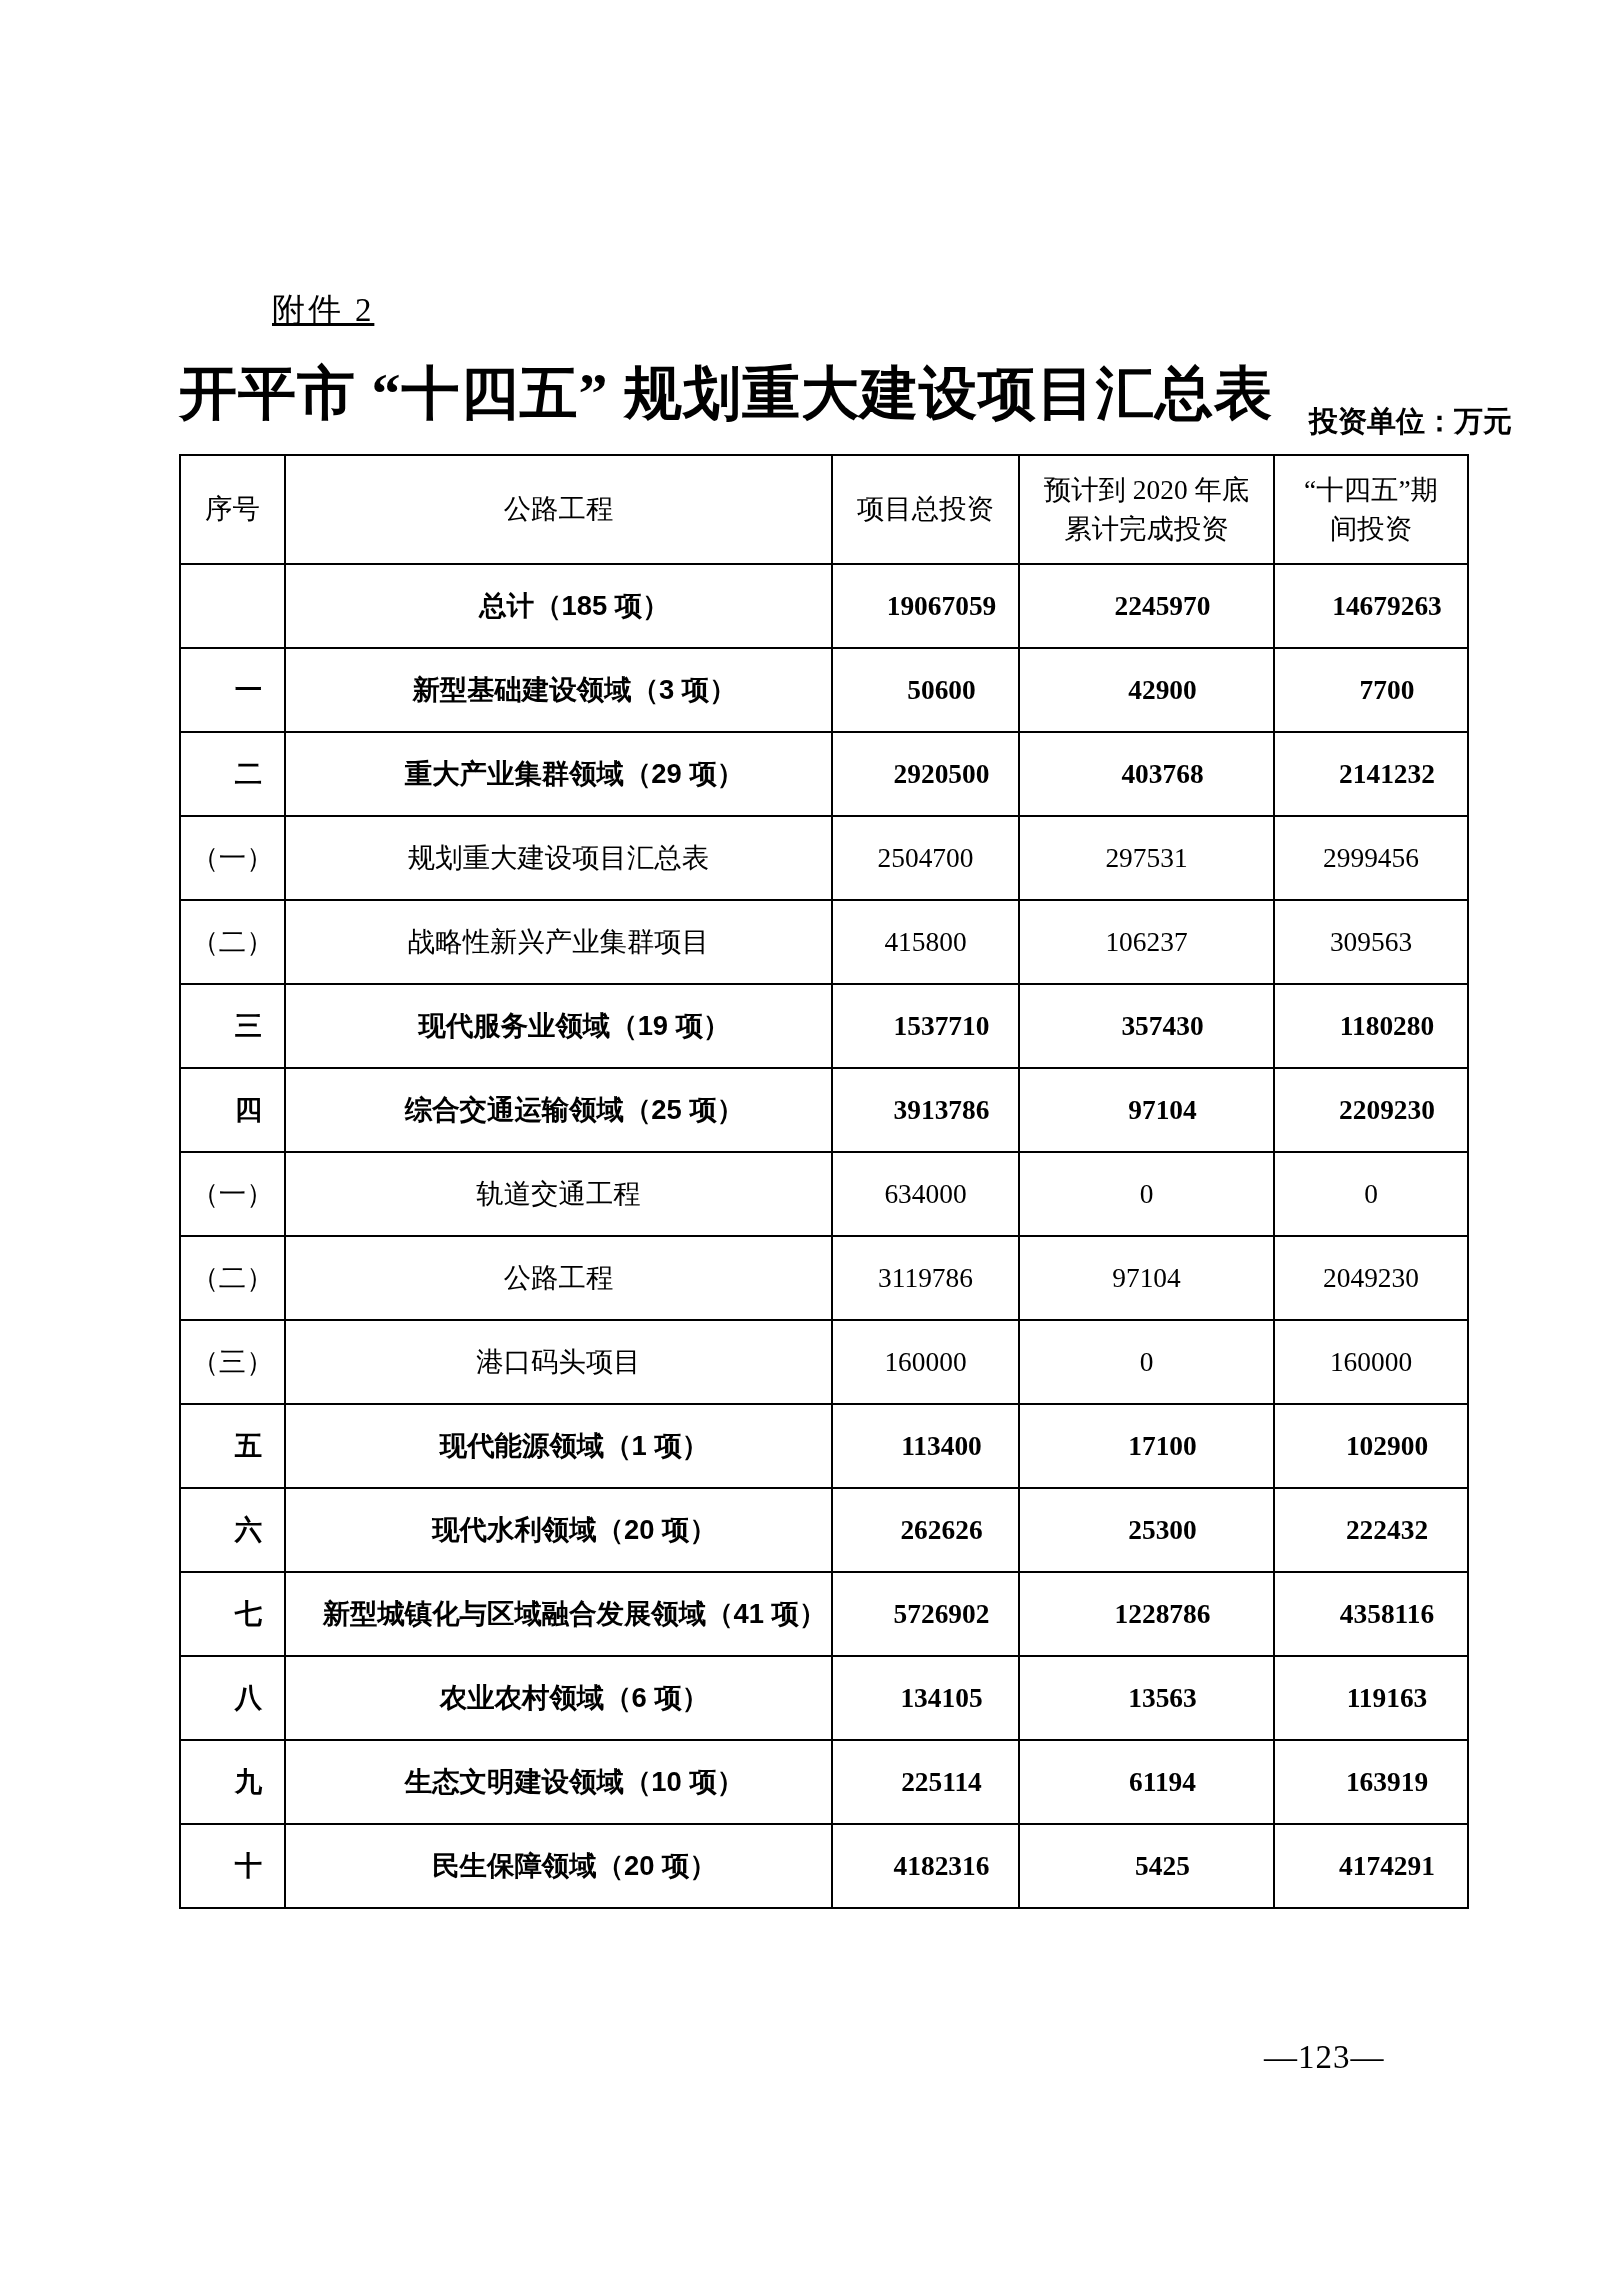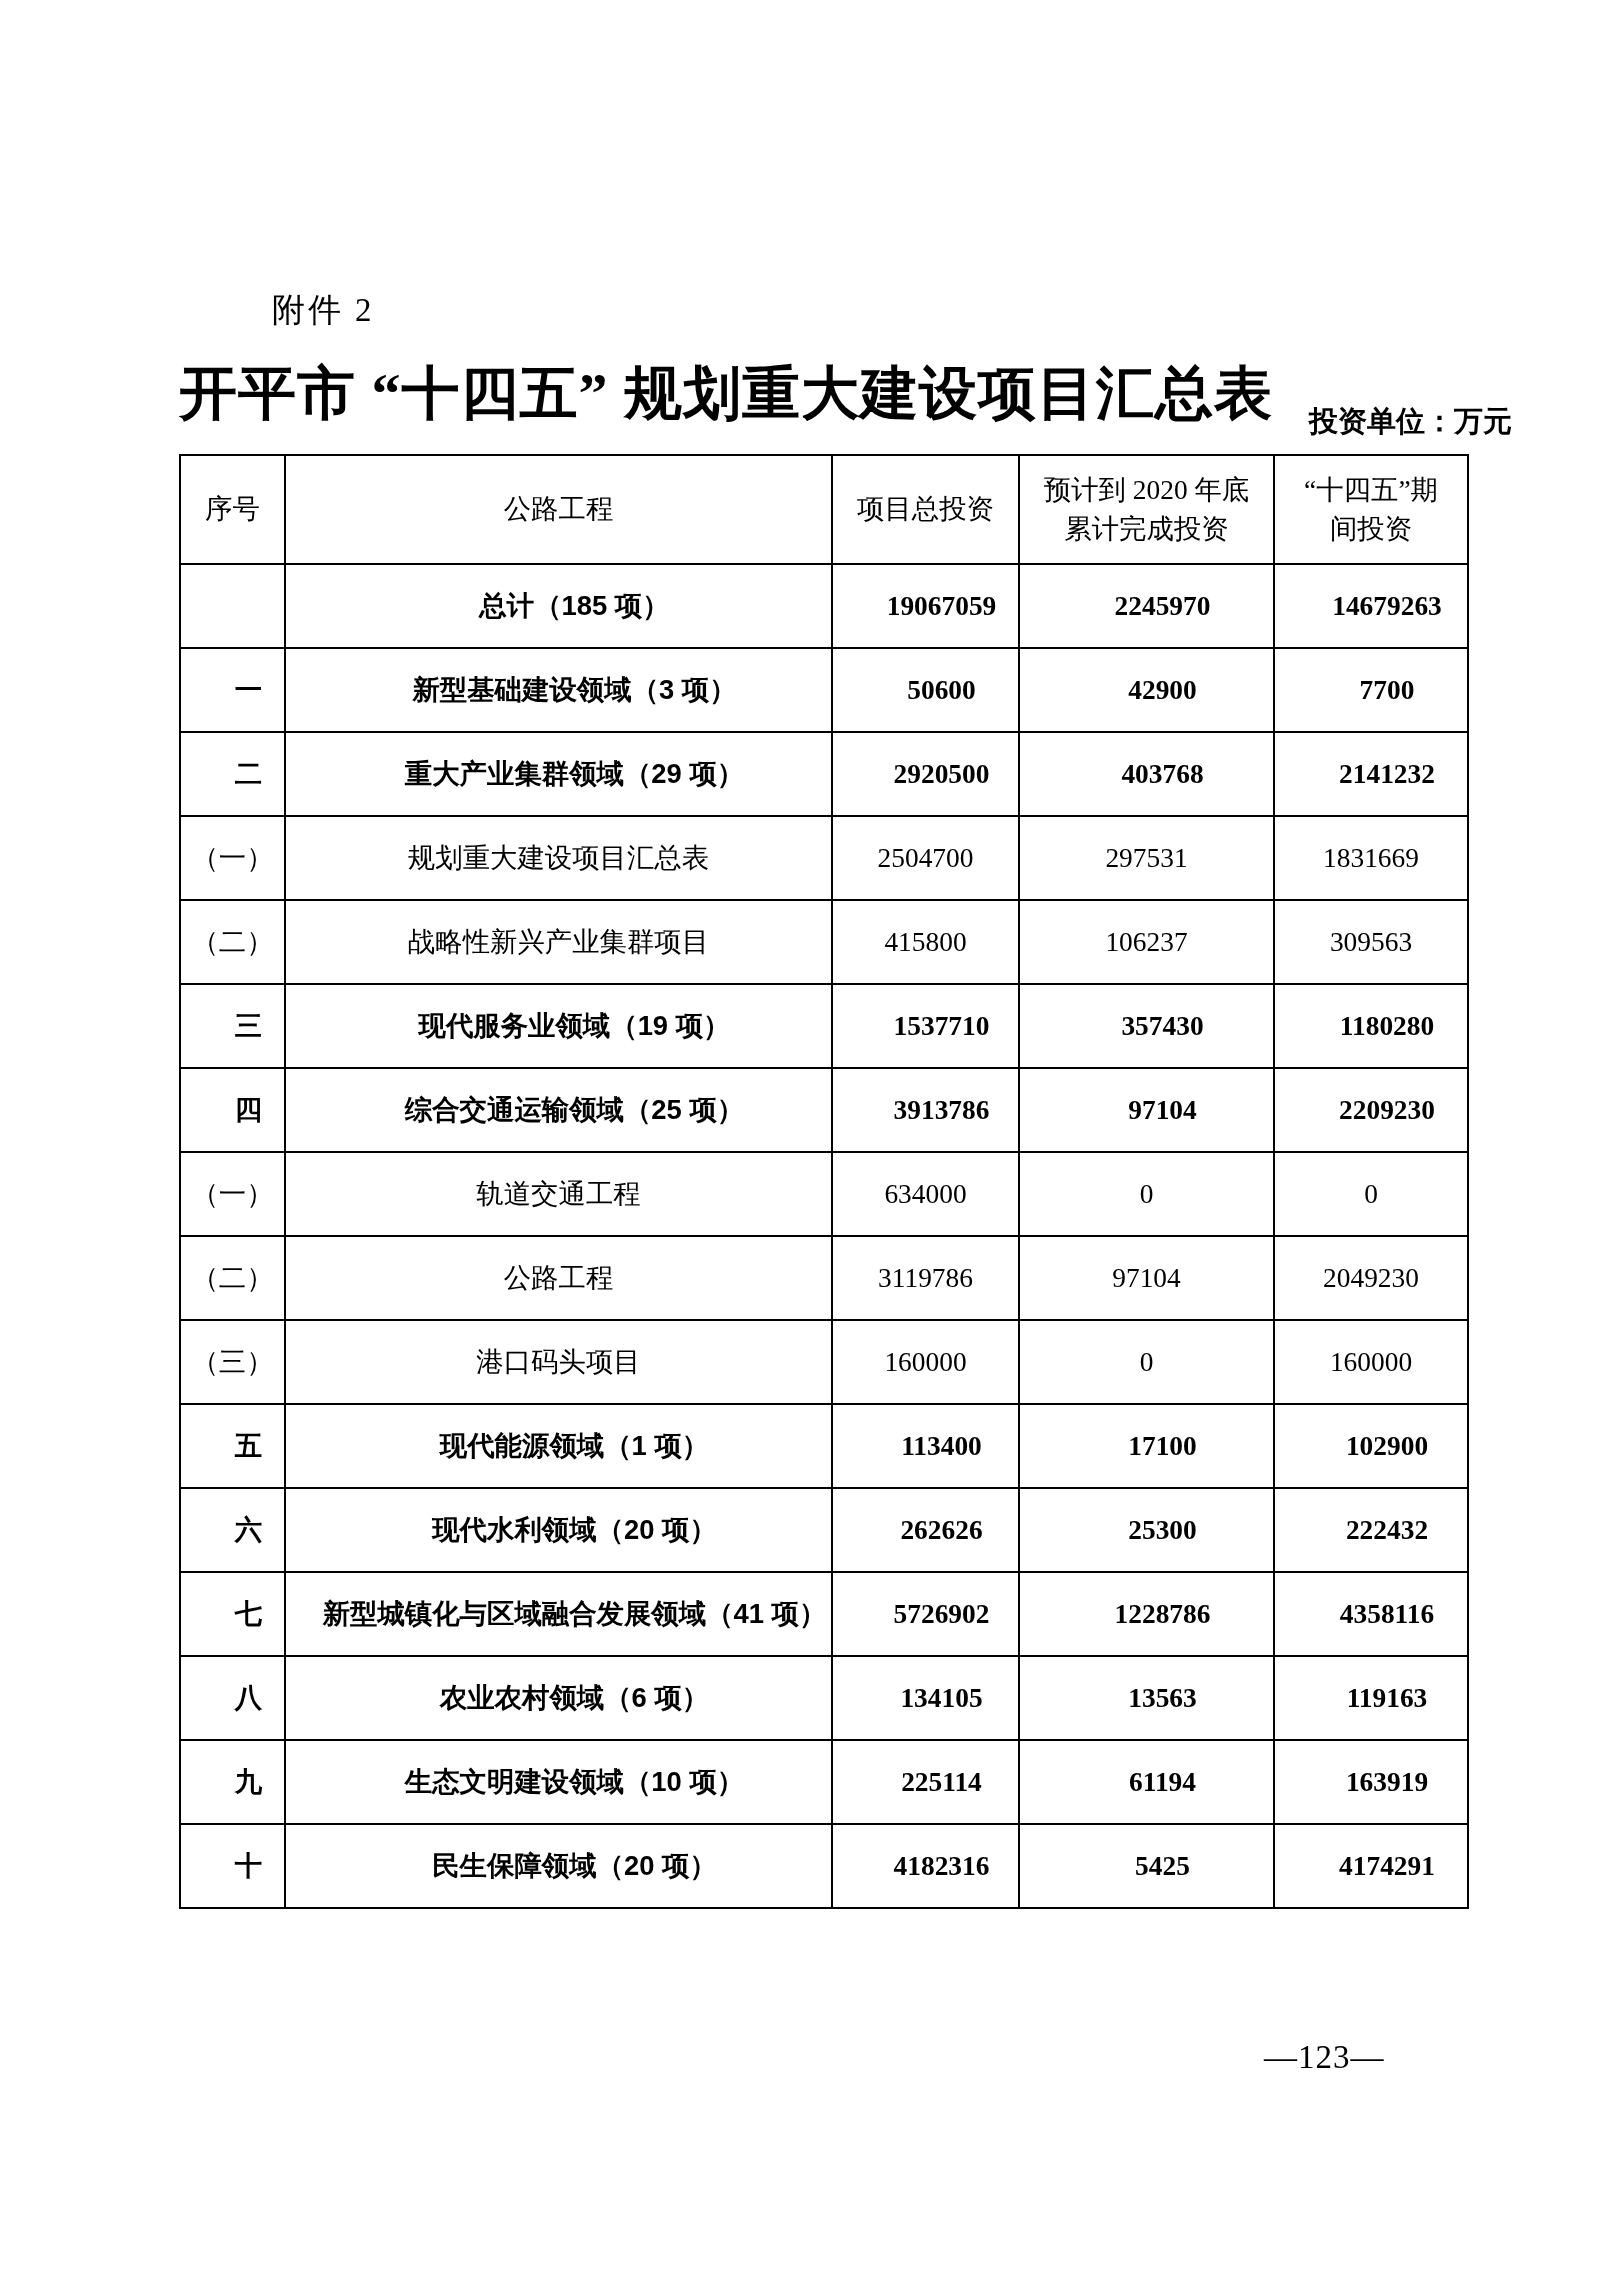--- a/index.html
+++ b/index.html
@@ -6,21 +6,21 @@
   .page{
     position:relative;
     width:1621px;height:2293px;
     background:#ffffff;
     color:#000;
     font-family:"Liberation Serif","DejaVu Serif",serif;
     overflow:hidden;
   }
   .attachment{
     position:absolute;left:272px;top:288px;
-    font-size:33px;letter-spacing:2.9px;
+    font-size:33px;letter-spacing:2.9px;text-decoration:underline;
   }
   .doc-title{
     position:absolute;left:179px;top:355px;width:1288px;
     font-size:58px;font-weight:bold;
     letter-spacing:1px;
     white-space:nowrap;
   }
   .unit-note{
     position:absolute;top:402px;right:109px;
     font-size:29px;font-weight:bold;
@@ -120,21 +120,21 @@
           <td class="category">重大产业集群领域（29 项）</td>
           <td class="num">2920500</td>
           <td class="num">403768</td>
           <td class="num">2141232</td>
         </tr>
         <tr>
           <td class="serial">（一）</td>
           <td class="category">规划重大建设项目汇总表</td>
           <td class="num">2504700</td>
           <td class="num">297531</td>
-          <td class="num">1831669</td>
+          <td class="num">2999456</td>
         </tr>
         <tr>
           <td class="serial">（二）</td>
           <td class="category">战略性新兴产业集群项目</td>
           <td class="num">415800</td>
           <td class="num">106237</td>
           <td class="num">309563</td>
         </tr>
         <tr class="em">
           <td class="serial">三</td>

